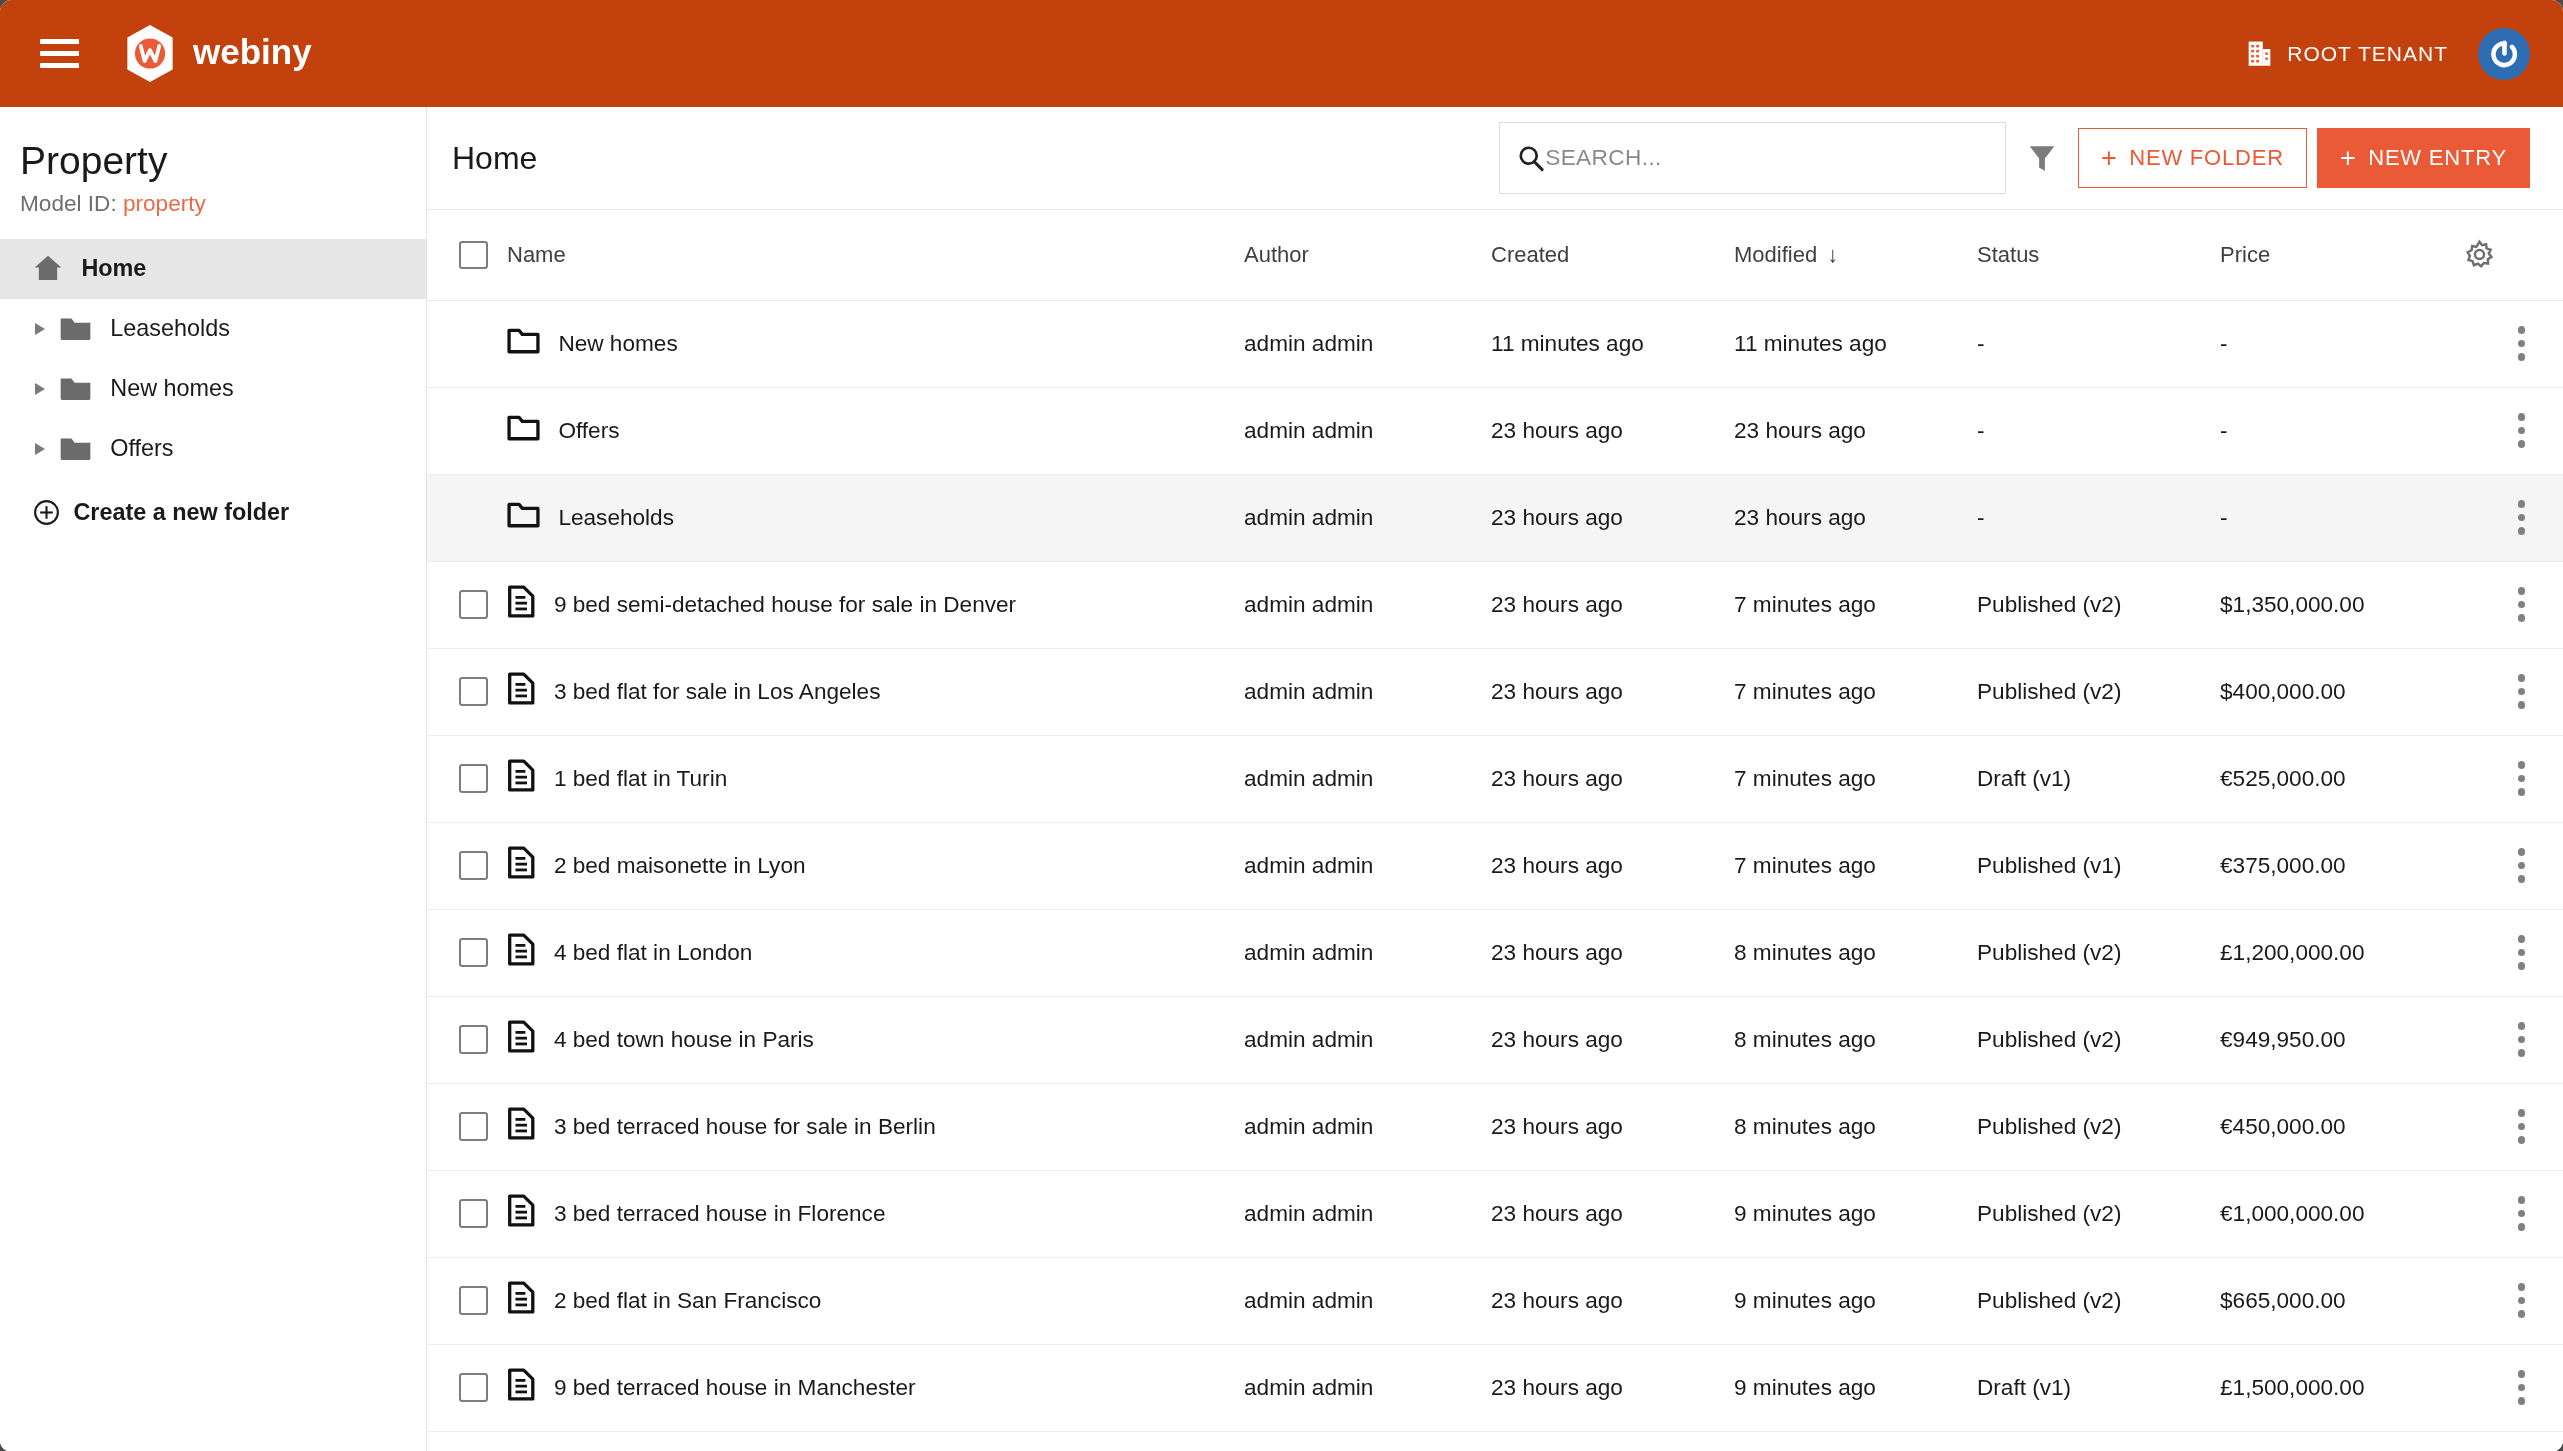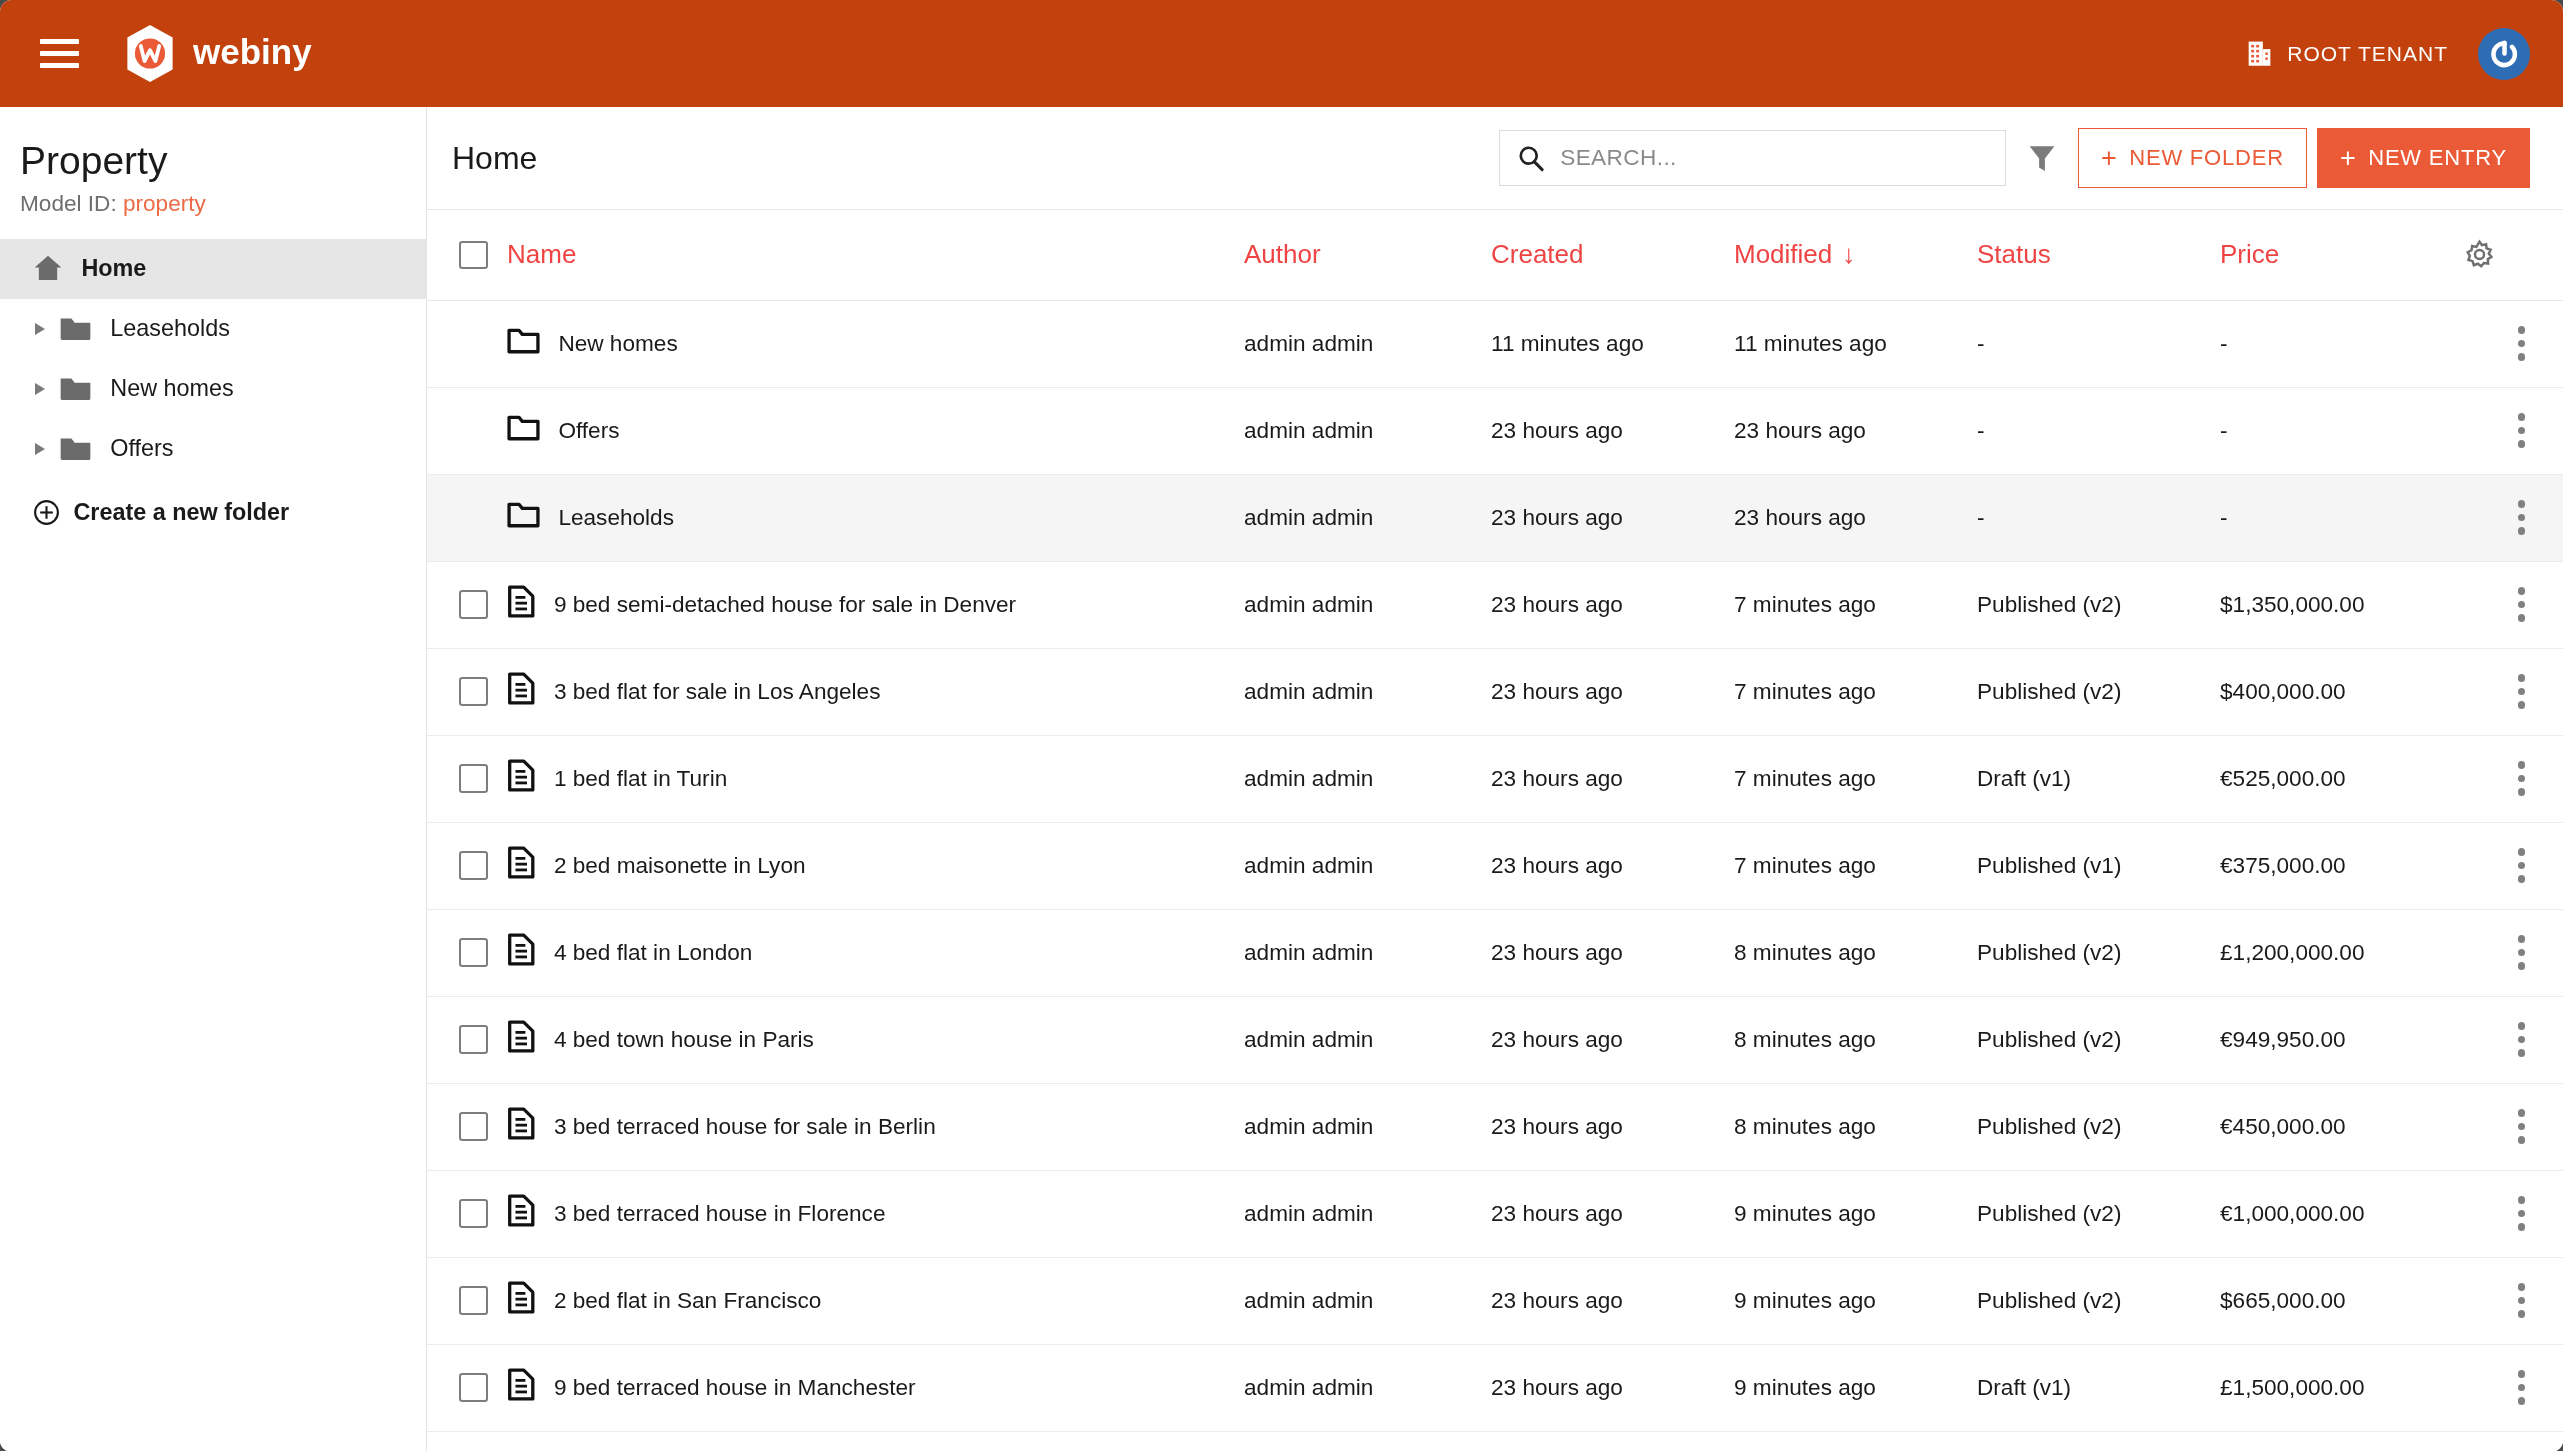--- a/index.html
+++ b/index.html
@@ -105,24 +105,24 @@
   .toolbar {
     height: 103px; min-height: 103px;
     display: flex; align-items: center;
     padding: 0 33px 0 25px;
     border-bottom: 1.7px solid #e9e9e9;
   }
   .crumb { font-size: 32px; color: #1a1a1a; }
   .toolbar-right { margin-left: auto; display: flex; align-items: center; gap: 0; }
 
   .searchbox {
-    width: 507px; height: 56px;
+    width: 507px; height: 72px;
     border: 1.7px solid #dcdcdc;
     display: flex; align-items: center;
-    padding: 0 16.7px; gap: 15px;
+    padding: 0 16.7px; 
     background:#fff;
     cursor: text;
   }
   .search-ph { color: #8a8a8a; font-size: 22.6px; letter-spacing: 0.4px; }
 
   .filter-btn { width: 72px; display:flex; align-items:center; justify-content:center; cursor:pointer; }
 
   .btn {
     height: 60px; display: flex; align-items: center; justify-content: center;
     gap: 11.7px; font-size: 22px; letter-spacing: 0.8px; cursor: pointer;
@@ -141,21 +141,21 @@
   .col-name  { width: 737px; }
   .col-auth  { width: 247px; }
   .col-crt   { width: 243px; }
   .col-mod   { width: 243px; }
   .col-sts   { width: 243px; }
   .col-price { width: 243px; }
   .col-act   { width: 117px; }
 
   thead th {
     height: 90px;
-    font-size: 26px; font-weight: 400; color: #ef4444;
+    font-size: 22px; font-weight: 400; color: #404040;
     border-bottom: 1.7px solid #e9e9e9;
     vertical-align: middle;
     position: relative;
   }
   thead th .hd { display: flex; align-items: center; gap: 10px; }
 
   tbody tr { border-bottom: 1.7px solid #ececec; }
   tbody tr.hovered { background: #f5f5f5; }
   tbody td {
     height: 87px; font-size: 22.6px; color: #1a1a1a; vertical-align: middle;

